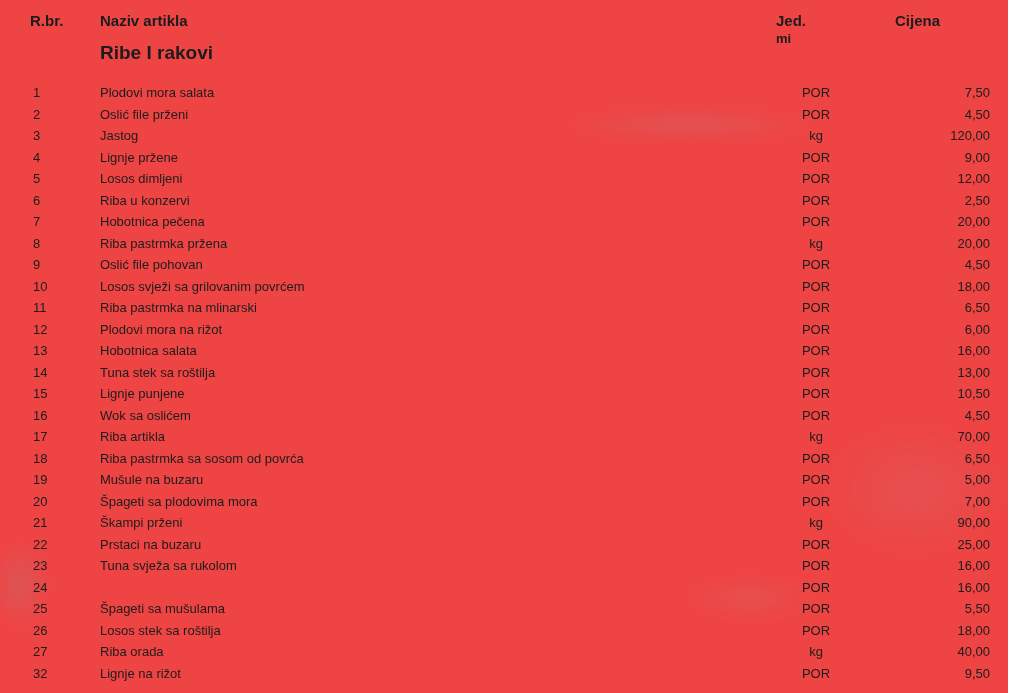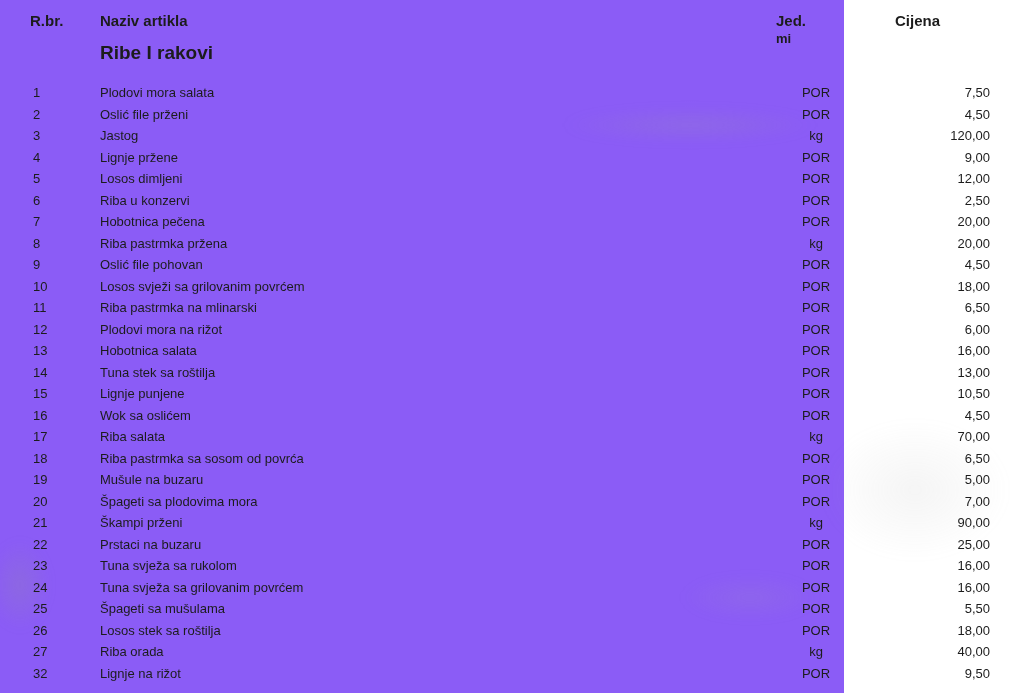--- a/index.html
+++ b/index.html
@@ -8,23 +8,23 @@
   }
   body {
     width: 1024px;
     height: 693px;
     overflow: hidden;
     font-family: "Liberation Sans", sans-serif;
     background: #ffffff;
   }
   .page {
     position: relative;
-    width: 844px;
+    width: 1008px;
     height: 693px;
-    background: #8b5cf6;
+    background: #ef4444;
     color: #1c1c1c;
   }
   
   .smudge {
     position: absolute;
     pointer-events: none;
     filter: blur(6px);
   }
   .smudge.s1 { left: 560px; top: 108px; width: 260px; height: 34px;
     background: radial-gradient(ellipse at center, rgba(160,160,160,0.18), rgba(160,160,160,0) 70%); }
@@ -194,21 +194,21 @@
       <span class="c-price">10,50</span>
     </div>
       <div class="row">
       <span class="c-num">16</span>
       <span class="c-name">Wok sa oslićem</span>
       <span class="c-unit">POR</span>
       <span class="c-price">4,50</span>
     </div>
       <div class="row">
       <span class="c-num">17</span>
-      <span class="c-name">Riba salata</span>
+      <span class="c-name">Riba artikla</span>
       <span class="c-unit">kg</span>
       <span class="c-price">70,00</span>
     </div>
       <div class="row">
       <span class="c-num">18</span>
       <span class="c-name">Riba pastrmka sa sosom od povrća</span>
       <span class="c-unit">POR</span>
       <span class="c-price">6,50</span>
     </div>
       <div class="row">
@@ -236,21 +236,20 @@
       <span class="c-price">25,00</span>
     </div>
       <div class="row">
       <span class="c-num">23</span>
       <span class="c-name">Tuna svježa sa rukolom</span>
       <span class="c-unit">POR</span>
       <span class="c-price">16,00</span>
     </div>
       <div class="row">
       <span class="c-num">24</span>
-      <span class="c-name">Tuna svježa sa grilovanim povrćem</span>
       <span class="c-unit">POR</span>
       <span class="c-price">16,00</span>
     </div>
       <div class="row">
       <span class="c-num">25</span>
       <span class="c-name">Špageti sa mušulama</span>
       <span class="c-unit">POR</span>
       <span class="c-price">5,50</span>
     </div>
       <div class="row">

